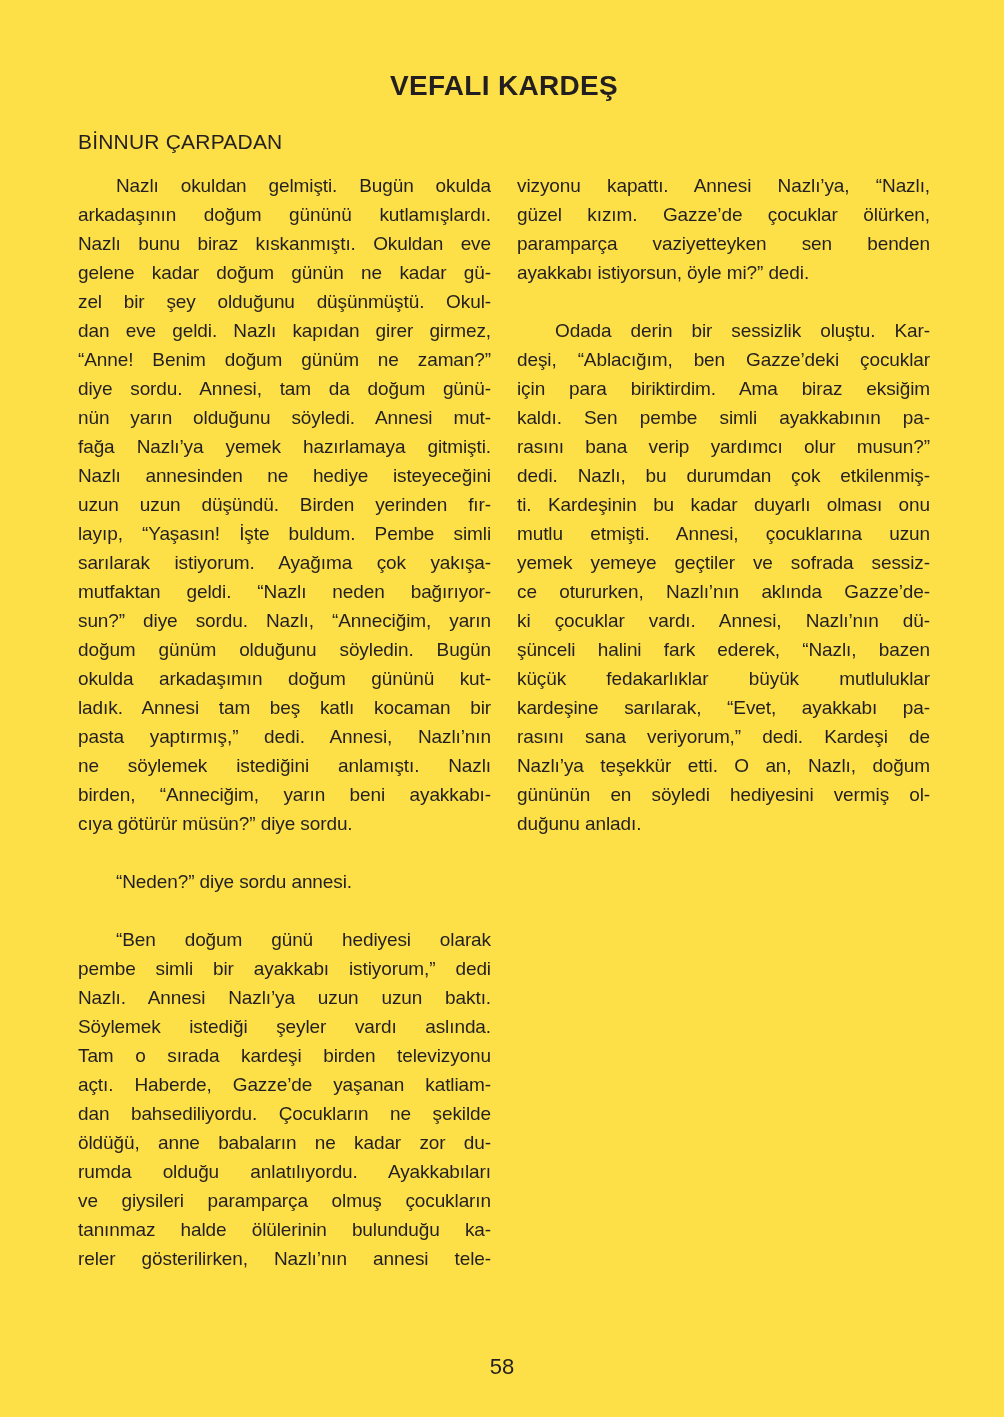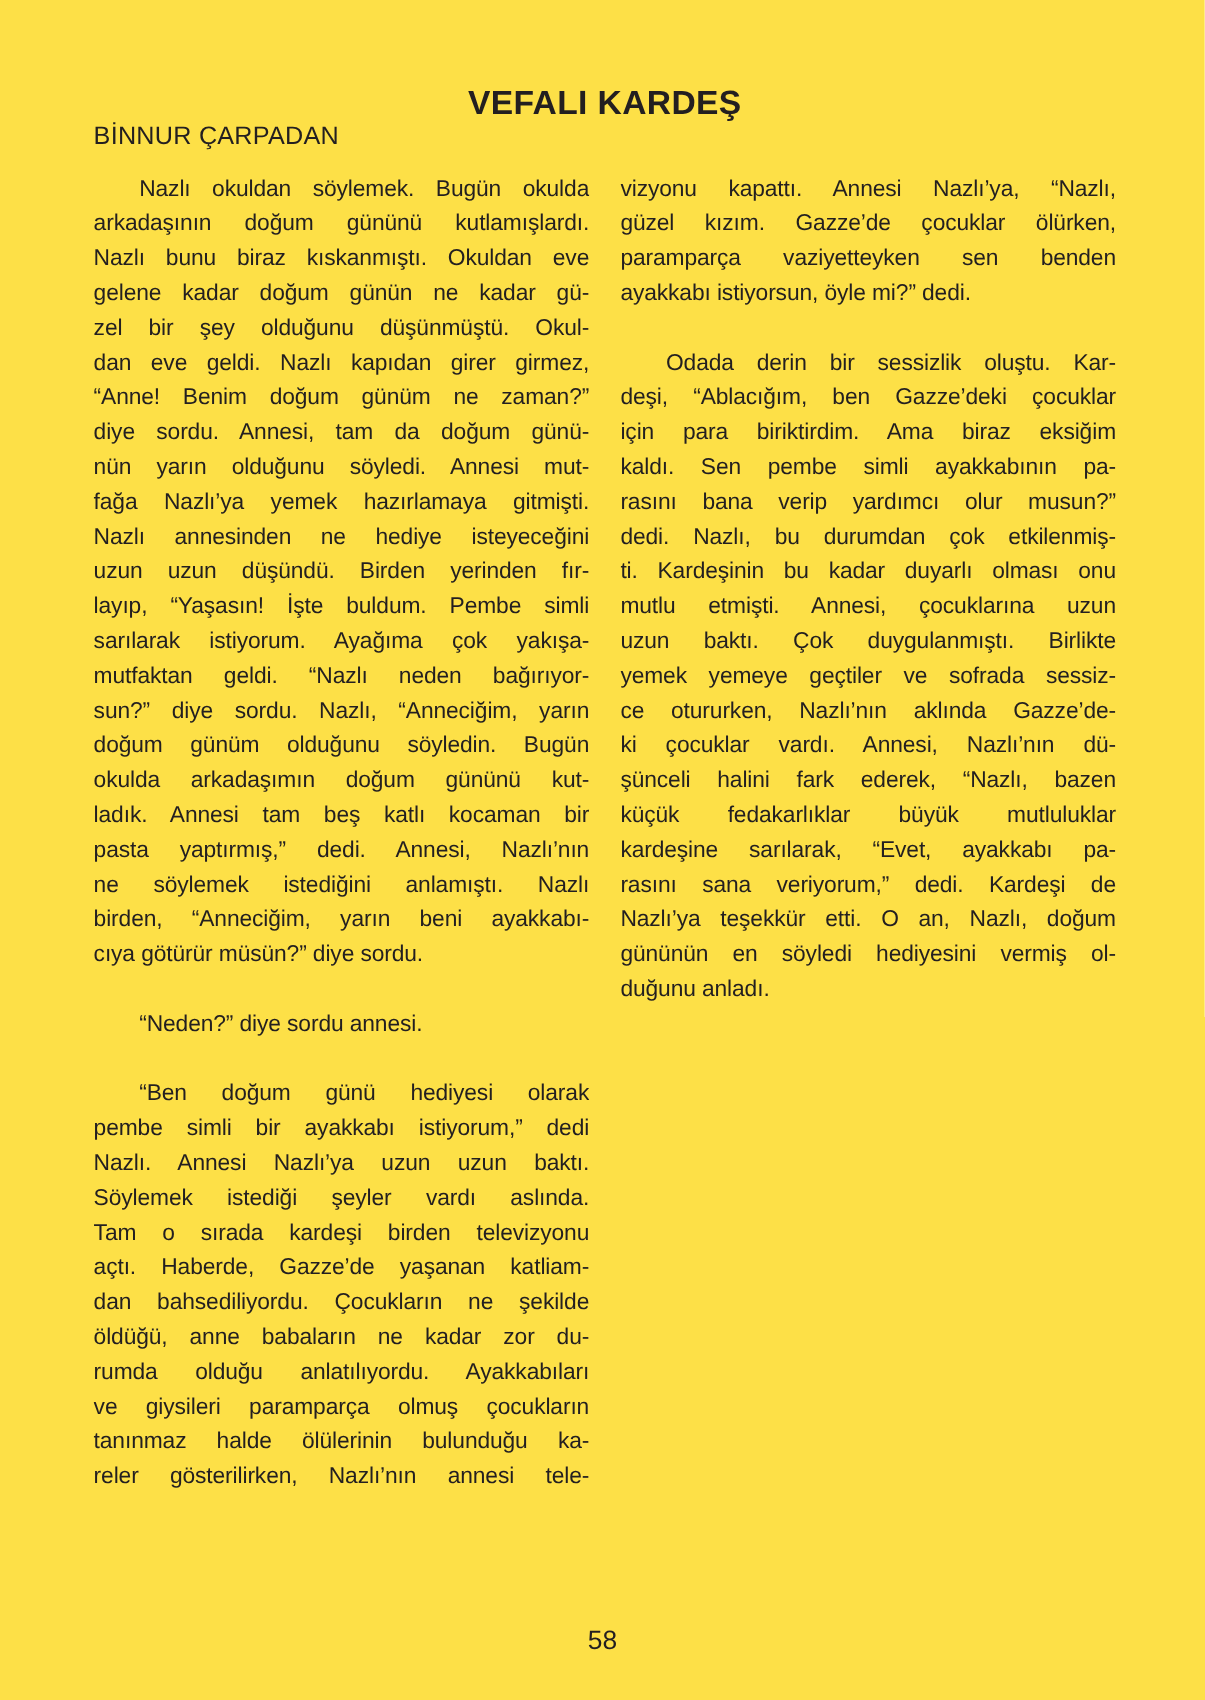--- a/index.html
+++ b/index.html
@@ -22,20 +22,21 @@
   .title {
     margin: 0;
     padding-top: 70px;
     text-align: center;
     font-size: 28px;
     line-height: 32px;
     font-weight: 700;
     letter-spacing: 0.3px;
   }
   .author {
+    margin-top: 28px;
     font-size: 21px;
     line-height: 24px;
     font-weight: 400;
     letter-spacing: 0.2px;
   }
   .columns {
     margin-top: 17px;
     display: flex;
     gap: 26px;
   }
@@ -77,21 +78,21 @@
 </style>
 </head>
 <body>
 
 <div class="page">
   <h1 class="title">VEFALI KARDEŞ</h1>
   <div class="author">BİNNUR ÇARPADAN</div>
   <div class="columns">
     <div class="column" id="col-left">
         <div class="para">
-          <div class="line indent">Nazlı okuldan söylemek. Bugün okulda</div>
+          <div class="line indent">Nazlı okuldan gelmişti. Bugün okulda</div>
           <div class="line">arkadaşının doğum gününü kutlamışlardı.</div>
           <div class="line">Nazlı bunu biraz kıskanmıştı. Okuldan eve</div>
           <div class="line">gelene kadar doğum günün ne kadar gü-</div>
           <div class="line">zel bir şey olduğunu düşünmüştü. Okul-</div>
           <div class="line">dan eve geldi. Nazlı kapıdan girer girmez,</div>
           <div class="line">“Anne! Benim doğum günüm ne zaman?”</div>
           <div class="line">diye sordu. Annesi, tam da doğum günü-</div>
           <div class="line">nün yarın olduğunu söyledi. Annesi mut-</div>
           <div class="line">fağa Nazlı’ya yemek hazırlamaya gitmişti.</div>
           <div class="line">Nazlı annesinden ne hediye isteyeceğini</div>
@@ -135,21 +136,20 @@
         </div>
         <div class="para">
           <div class="line indent">Odada derin bir sessizlik oluştu. Kar-</div>
           <div class="line">deşi, “Ablacığım, ben Gazze’deki çocuklar</div>
           <div class="line">için para biriktirdim. Ama biraz eksiğim</div>
           <div class="line">kaldı. Sen pembe simli ayakkabının pa-</div>
           <div class="line">rasını bana verip yardımcı olur musun?”</div>
           <div class="line">dedi. Nazlı, bu durumdan çok etkilenmiş-</div>
           <div class="line">ti. Kardeşinin bu kadar duyarlı olması onu</div>
           <div class="line">mutlu etmişti. Annesi, çocuklarına uzun</div>
-          <div class="line">uzun baktı. Çok duygulanmıştı. Birlikte</div>
           <div class="line">yemek yemeye geçtiler ve sofrada sessiz-</div>
           <div class="line">ce otururken, Nazlı’nın aklında Gazze’de-</div>
           <div class="line">ki çocuklar vardı. Annesi, Nazlı’nın dü-</div>
           <div class="line">şünceli halini fark ederek, “Nazlı, bazen</div>
           <div class="line">küçük fedakarlıklar büyük mutluluklar</div>
           <div class="line">kardeşine sarılarak, “Evet, ayakkabı pa-</div>
           <div class="line">rasını sana veriyorum,” dedi. Kardeşi de</div>
           <div class="line">Nazlı’ya teşekkür etti. O an, Nazlı, doğum</div>
           <div class="line">gününün en söyledi hediyesini vermiş ol-</div>
           <div class="line endline">duğunu anladı.</div>

